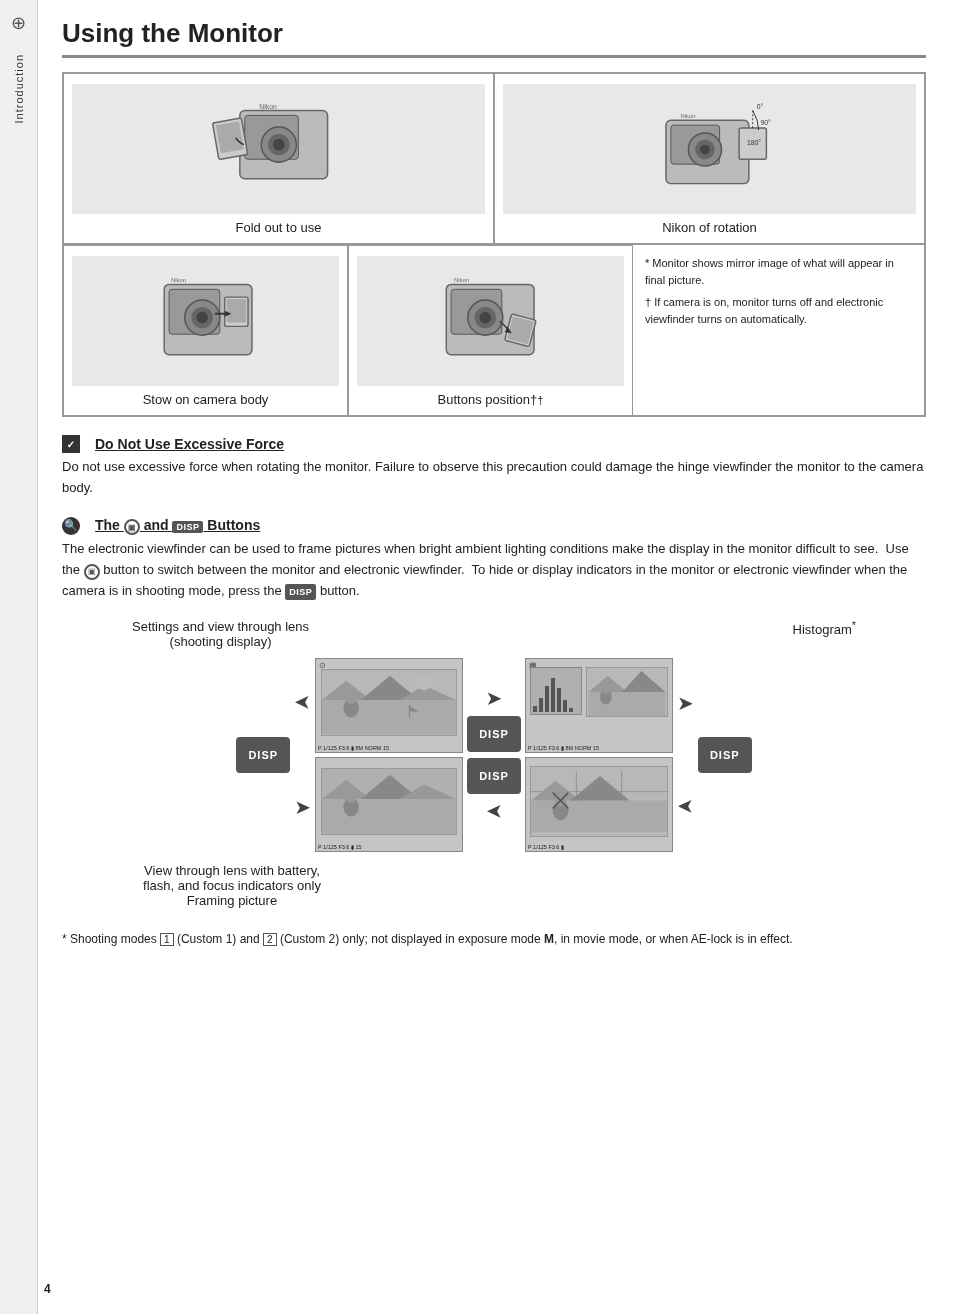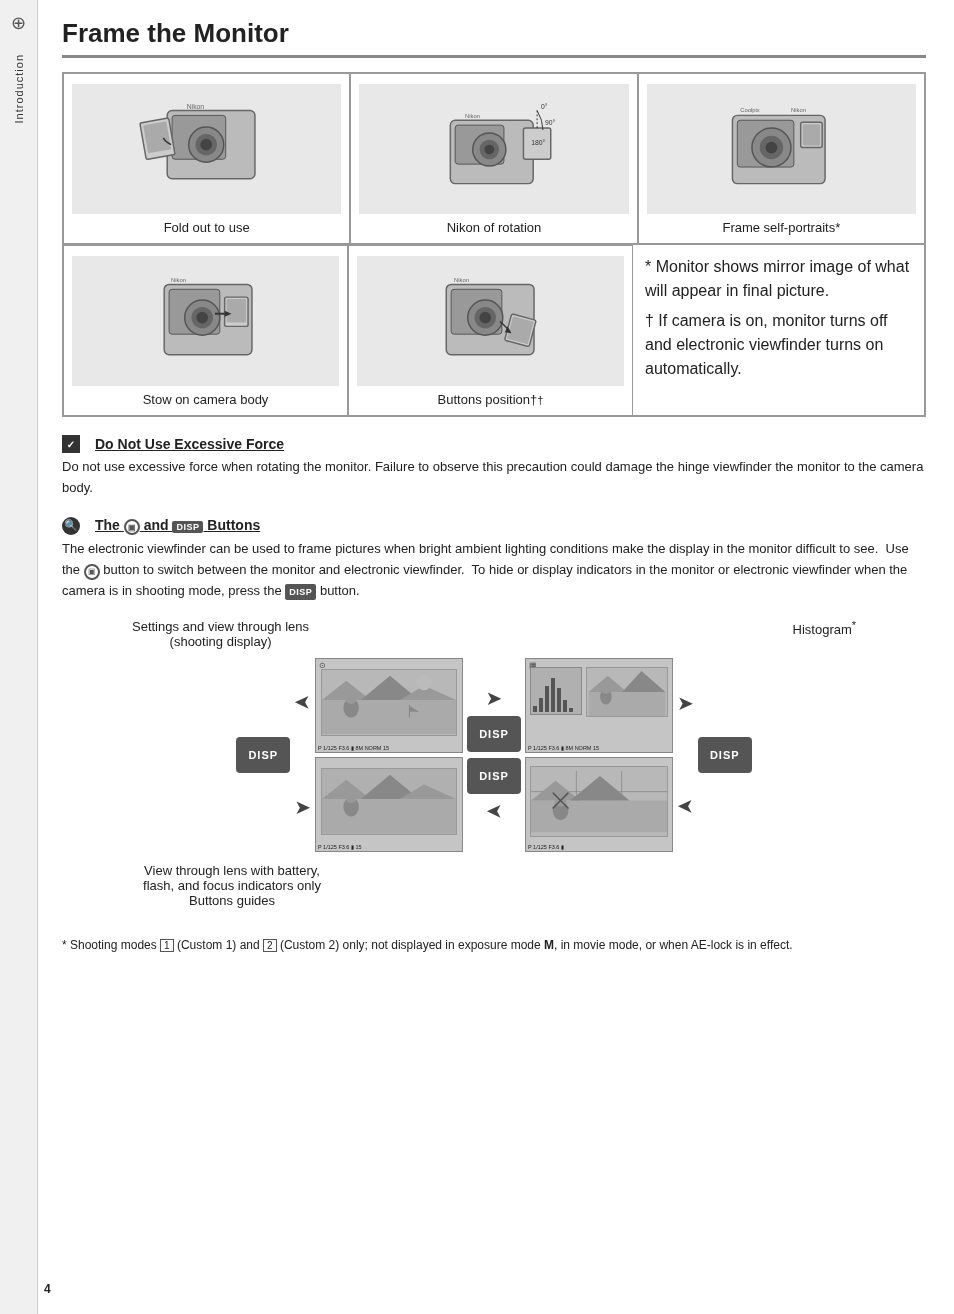--- a/index.html
+++ b/index.html
@@ -96,21 +96,21 @@
       border: 1px solid #999;
       border-top: none;
       margin-bottom: 16px;
     }
     .image-grid-bottom .image-cell {
       flex: 1;
     }
     .notes-cell {
       flex: 1;
       padding: 10px 12px;
-      font-size: 16px;
+      font-size: 11px;
       line-height: 1.5;
       border: 1px solid #999;
       border-top: none;
       border-left: none;
     }
     .notes-cell p {
       margin-bottom: 6px;
     }
 
     
@@ -192,21 +192,21 @@
       align-items: center;
       justify-content: center;
       border-radius: 4px;
       letter-spacing: 1px;
     }
 
     
     .footer-note {
       font-size: 12px;
       line-height: 1.55;
-      margin-top: 28px;
+      margin-top: 22px;
     }
 
     
     .page-num {
       position: absolute;
       bottom: 18px;
       left: 44px;
       font-size: 12px;
       font-weight: bold;
     }
@@ -224,21 +224,21 @@
 </head>
 <body>
 
 <div class="sidebar">
   <div class="sidebar-icon">⊕</div>
   <div class="sidebar-text">Introduction</div>
 </div>
 
 <div class="main">
 
-  <h1 class="page-title">Frame the Monitor</h1>
+  <h1 class="page-title">Using the Monitor</h1>
 
   <div class="image-grid-top">
     <div class="image-cell">
       <div class="cam-img">
         <svg viewBox="0 0 140 120" class="cam-svg" xmlns="http://www.w3.org/2000/svg">
 
           <rect x="30" y="20" width="90" height="70" rx="5" fill="#bbb" stroke="#666" stroke-width="1.5"></rect>
           <rect x="35" y="25" width="55" height="45" rx="3" fill="#999" stroke="#555" stroke-width="1"></rect>
 
           <circle cx="70" cy="55" r="18" fill="#888" stroke="#555" stroke-width="1.5"></circle>
@@ -273,41 +273,20 @@
           <text x="118" y="18" font-size="7" fill="#333">0°</text>
           <text x="122" y="35" font-size="7" fill="#333">90°</text>
           <text x="108" y="55" font-size="7" fill="#333">180°</text>
 
           <text x="40" y="28" font-size="6" fill="#666">Nikon</text>
         </svg>
       </div>
       <div class="caption">Nikon of rotation</div>
     </div>
 
-    <div class="image-cell">
-      <div class="cam-img">
-        <svg viewBox="0 0 140 120" class="cam-svg" xmlns="http://www.w3.org/2000/svg">
-
-          <rect x="20" y="25" width="95" height="70" rx="5" fill="#bbb" stroke="#666" stroke-width="1.5"></rect>
-          <rect x="25" y="30" width="58" height="48" rx="3" fill="#999" stroke="#555" stroke-width="1"></rect>
-          <circle cx="60" cy="58" r="20" fill="#888" stroke="#555" stroke-width="1.5"></circle>
-          <circle cx="60" cy="58" r="12" fill="#666"></circle>
-          <circle cx="60" cy="58" r="6" fill="#444"></circle>
-
-          <rect x="90" y="32" width="22" height="26" rx="2" fill="#ccc" stroke="#666" stroke-width="1.5"></rect>
-          <rect x="92" y="34" width="18" height="22" rx="1" fill="#aaa"></rect>
-
-          <text x="28" y="22" font-size="6" fill="#666">Coolpix</text>
-          <text x="80" y="22" font-size="6" fill="#666">Nikon</text>
-        </svg>
-      </div>
-      <div class="caption">
-        <span>Frame self-portraits*</span>
-      </div>
-    </div>
   </div>
 
   <div class="image-grid-bottom">
     <div class="image-cell">
       <div class="cam-img">
         <svg viewBox="0 0 140 120" class="cam-svg" xmlns="http://www.w3.org/2000/svg">
 
           <rect x="28" y="22" width="90" height="72" rx="5" fill="#bbb" stroke="#666" stroke-width="1.5"></rect>
           <rect x="33" y="27" width="52" height="46" rx="3" fill="#999" stroke="#555" stroke-width="1"></rect>
           <circle cx="67" cy="56" r="18" fill="#888" stroke="#555" stroke-width="1.5"></circle>
@@ -496,21 +475,21 @@
 
       <div class="disp-btn">DISP</div>
 
     </div>
 
     <div style="display:flex; justify-content:space-between; padding:0 70px; margin-top:8px;flex-direction:column;">
       <div class="diagram-label" style="text-align:center; font-size:13px;">
         View through lens with battery,<br>flash, and focus indicators only
       </div>
       <div class="diagram-label" style="text-align:center; font-size:13px;">
-        Buttons guides
+        Framing picture
       </div>
     </div>
 
   </div>
 
   <p class="footer-note">
     * Shooting modes <span style="border:1px solid #555; padding:0 3px; font-size:10px;">1</span> (Custom 1) and <span style="border:1px solid #555; padding:0 3px; font-size:10px;">2</span> (Custom 2) only; not displayed in exposure mode <strong>M</strong>, in movie mode, or when AE-lock is in effect.
   </p>
 
 </div>

